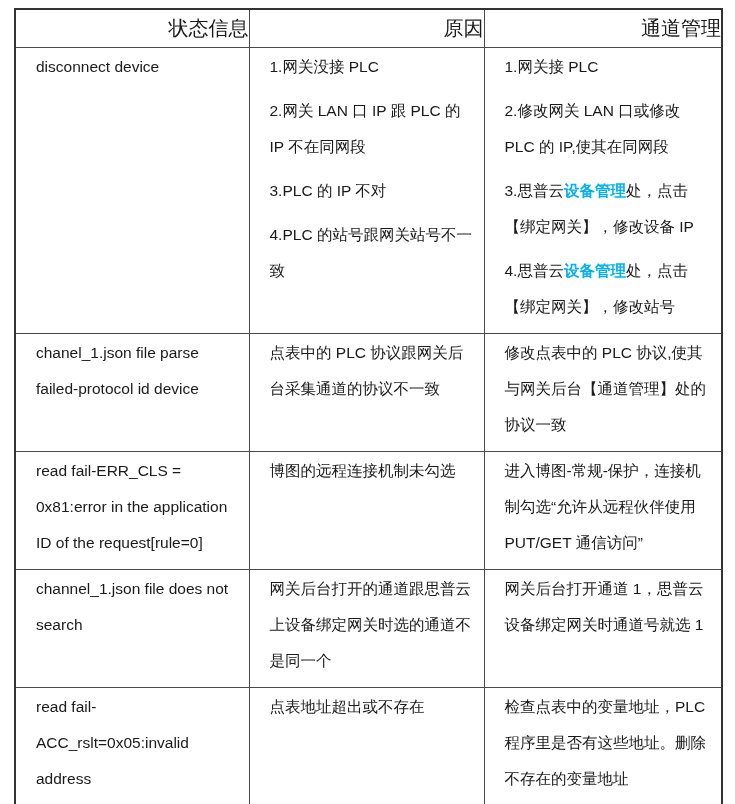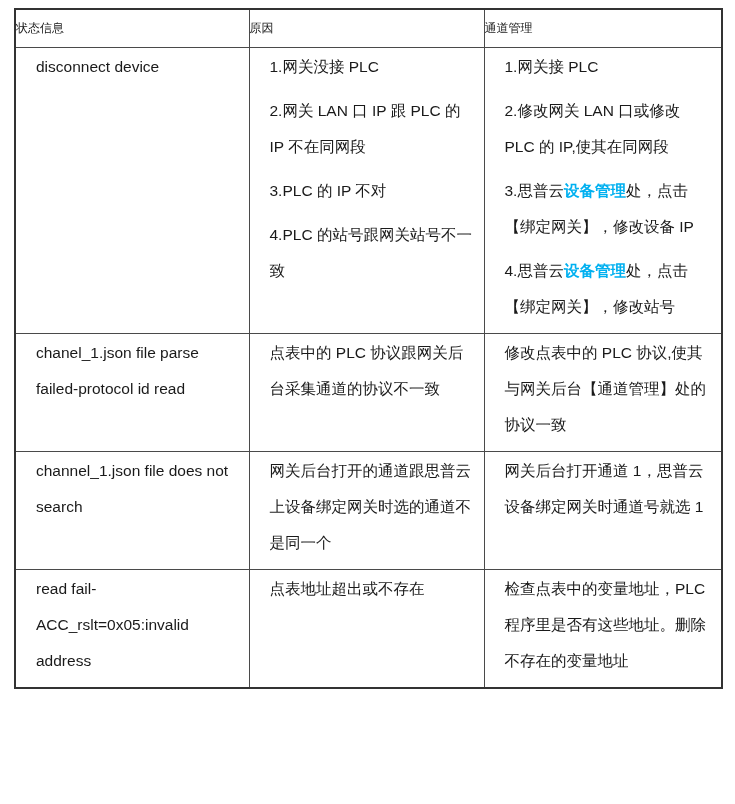--- a/index.html
+++ b/index.html
@@ -28,23 +28,23 @@
     width: 707px;
     border-collapse: collapse;
     table-layout: fixed;
     border: 2px solid var(--border-outer);
   }
   th, td {
     border: 1px solid var(--border-inner);
   }
   th {
     height: 37px;
-    font-size: 12px;
+    font-size: 20px;
     font-weight: normal;
-    text-align: left;
+    text-align: right;
     vertical-align: middle;
     padding: 0;
     line-height: 37px;
   }
   td {
     vertical-align: top;
     padding: 1px 10px 0 20px;
     font-size: 15.5px;
   }
   td p {
@@ -84,27 +84,38 @@
           </td>
           <td>
             <p><span>1.网关接 PLC</span></p>
             <p><span>2.修改网关 LAN 口或修改 PLC 的 IP,使其在同网段</span></p>
             <p><span>3.思普云</span><span class="hl">设备管理</span><span>处，点击【绑定网关】，修改设备 IP</span></p>
             <p><span>4.思普云</span><span class="hl">设备管理</span><span>处，点击【绑定网关】，修改站号</span></p>
           </td>
         </tr>
         <tr>
           <td>
-            <p><span>chanel_1.json file parse failed-protocol id read</span></p>
+            <p><span>chanel_1.json file parse failed-protocol id device</span></p>
           </td>
           <td>
             <p><span>点表中的 PLC 协议跟网关后台采集通道的协议不一致</span></p>
           </td>
           <td>
             <p><span>修改点表中的 PLC 协议,使其与网关后台【通道管理】处的协议一致</span></p>
+          </td>
+        </tr>
+        <tr>
+          <td>
+            <p><span>read fail-ERR_CLS = 0x81:error in the application ID of the request[rule=0]</span></p>
+          </td>
+          <td>
+            <p><span>博图的远程连接机制未勾选</span></p>
+          </td>
+          <td>
+            <p><span>进入博图-常规-保护，连接机制勾选“允许从远程伙伴使用 PUT/GET 通信访问”</span></p>
           </td>
         </tr>
         <tr>
           <td>
             <p><span>channel_1.json file does not search</span></p>
           </td>
           <td>
             <p><span>网关后台打开的通道跟思普云上设备绑定网关时选的通道不是同一个</span></p>
           </td>
           <td>

